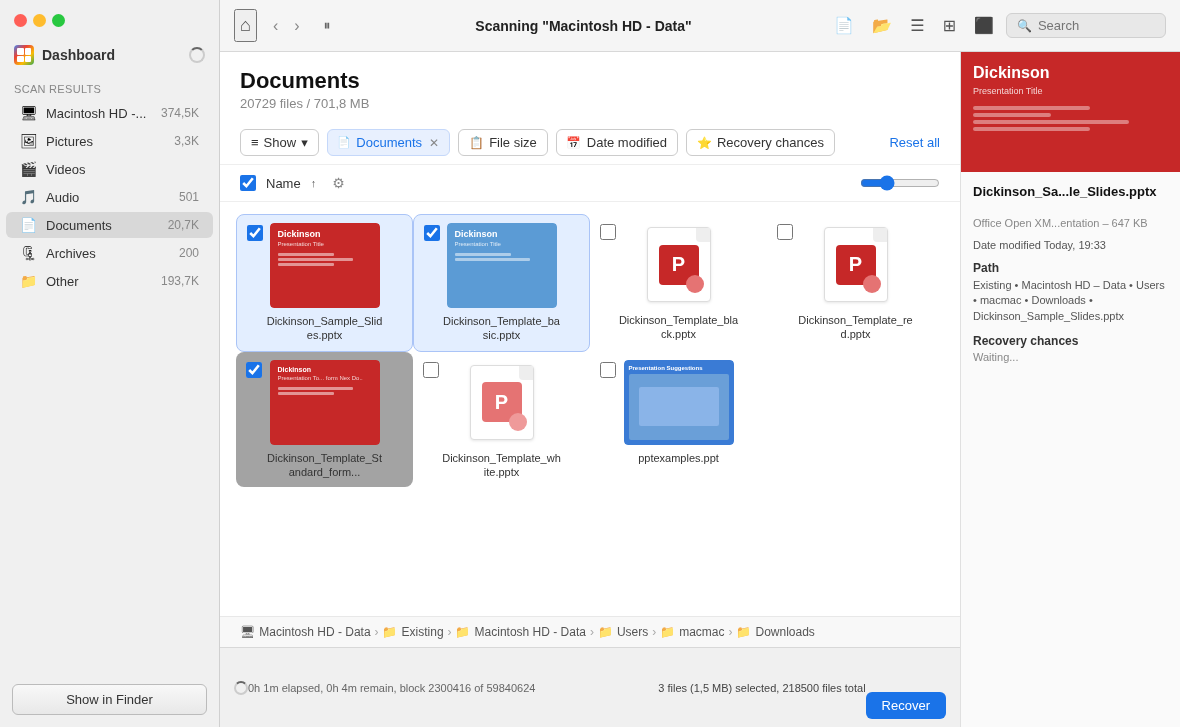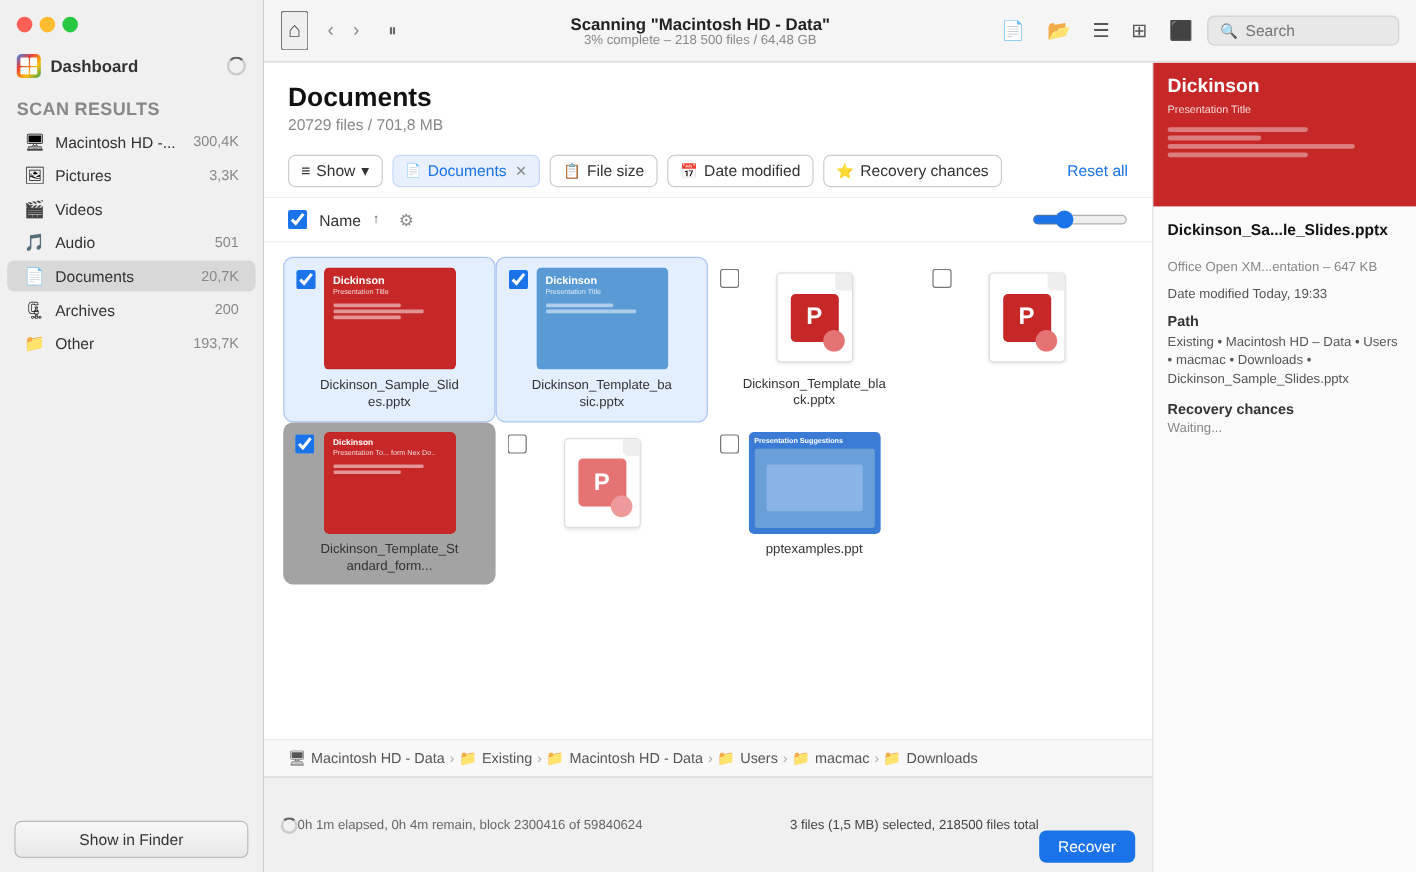--- a/index.html
+++ b/index.html
@@ -13,21 +13,21 @@
     .traffic-min { background: #febc2e; }
     .traffic-max { background: #28c840; }
 
     .sidebar-dashboard { display: flex; align-items: center; gap: 8px; padding: 8px 14px; margin-bottom: 4px; }
     .sidebar-dashboard-icon { width: 20px; height: 20px; background: linear-gradient(135deg, #4285f4, #ea4335, #fbbc05, #34a853); border-radius: 4px; display: grid; grid-template-columns: 1fr 1fr; gap: 1px; padding: 3px; }
     .dashboard-dot { background: white; border-radius: 1px; }
     .dashboard-label { font-size: 14px; font-weight: 600; color: #333; flex: 1; }
     .dashboard-spinner { width: 16px; height: 16px; border: 2px solid #ccc; border-top-color: #666; border-radius: 50%; animation: spin 1s linear infinite; }
     @keyframes spin { to { transform: rotate(360deg); } }
 
-    .scan-results-label { font-size: 15px; color: #888; padding: 6px 14px 4px; font-weight: 700; text-transform: uppercase; letter-spacing: 0.3px; }
+    .scan-results-label { font-size: 11px; color: #888; padding: 6px 14px 4px; font-weight: 400; text-transform: uppercase; letter-spacing: 0.3px; }
 
     .sidebar-item { display: flex; align-items: center; gap: 8px; padding: 5px 14px; cursor: pointer; border-radius: 6px; margin: 1px 6px; }
     .sidebar-item.active { background: #d8d8d8; }
     .sidebar-item-icon { font-size: 14px; width: 18px; text-align: center; }
     .sidebar-item-label { font-size: 13px; color: #333; flex: 1; }
     .sidebar-item-count { font-size: 12px; color: #888; }
 
     .sidebar-bottom { margin-top: auto; padding: 12px; }
     .show-in-finder-btn { width: 100%; padding: 7px; background: linear-gradient(to bottom, #f8f8f8, #e8e8e8); border: 1px solid #bbb; border-radius: 6px; font-size: 13px; color: #333; cursor: pointer; }
 
@@ -149,21 +149,21 @@
     </div>
     <span class="dashboard-label">Dashboard</span>
     <div class="dashboard-spinner"></div>
   </div>
 
   <div class="scan-results-label">Scan results</div>
 
   <div class="sidebar-item">
     <span class="sidebar-item-icon">🖥</span>
     <span class="sidebar-item-label">Macintosh HD -...</span>
-    <span class="sidebar-item-count">300,4K</span>
+    <span class="sidebar-item-count">374,5K</span>
   </div>
   <div class="sidebar-item">
     <span class="sidebar-item-icon">🖼</span>
     <span class="sidebar-item-label">Pictures</span>
     <span class="sidebar-item-count">3,3K</span>
   </div>
   <div class="sidebar-item">
     <span class="sidebar-item-icon">🎬</span>
     <span class="sidebar-item-label">Videos</span>
     <span class="sidebar-item-count"></span>
@@ -198,21 +198,20 @@
 
   <div class="titlebar">
     <button class="titlebar-home">⌂</button>
     <div class="titlebar-nav">
       <button class="titlebar-nav-btn">‹</button>
       <button class="titlebar-nav-btn">›</button>
     </div>
     <button class="titlebar-pause">⏸</button>
     <div class="titlebar-title-area">
       <div class="titlebar-title">Scanning "Macintosh HD - Data"</div>
-      <div class="titlebar-subtitle">3% complete – 218 500 files / 64,48 GB</div>
     </div>
     <div class="titlebar-actions">
       <button class="titlebar-icon-btn">📄</button>
       <button class="titlebar-icon-btn">📂</button>
       <button class="titlebar-icon-btn">☰</button>
       <button class="titlebar-icon-btn">⊞</button>
       <button class="titlebar-icon-btn">⬛</button>
       <div class="search-box">
         <span class="search-icon-sm">🔍</span>
         <input type="text" placeholder="Search" style="">
@@ -315,20 +314,21 @@
           <div class="file-thumbnail">
             <div class="pptx-icon-thumb">
               <div class="pptx-icon">
                 <div class="pptx-icon-inner">
                   <span class="pptx-icon-p">P</span>
                 </div>
                 <div class="pptx-chart-dot"></div>
               </div>
             </div>
           </div>
+          <div class="file-item-name">Dickinson_Template_red.pptx</div>
         </div>
 
         <div class="file-item" style="background:#a3a3a3;">
           <input type="checkbox" class="file-item-checkbox" checked="" style="">
           <div class="file-thumbnail">
             <div class="pptx-thumb" style="background:#c62828;">
               <div class="pptx-thumb-title" style="font-size:7px;">Dickinson</div>
               <div class="pptx-thumb-subtitle">Presentation To... form Nex Do..</div>
               <div class="pptx-thumb-lines">
                 <div class="pptx-thumb-line medium"></div>
@@ -344,20 +344,21 @@
           <div class="file-thumbnail">
             <div class="pptx-icon-thumb">
               <div class="pptx-icon">
                 <div class="pptx-icon-inner" style="background:#e57373;">
                   <span class="pptx-icon-p">P</span>
                 </div>
                 <div class="pptx-chart-dot" style="background:#ef9a9a;"></div>
               </div>
             </div>
           </div>
+          <div class="file-item-name">Dickinson_Template_white.pptx</div>
         </div>
 
         <div class="file-item">
           <input type="checkbox" class="file-item-checkbox" style="">
           <div class="file-thumbnail">
             <div style="width:110px;height:85px;background:#3a7bd5;border-radius:4px;display:flex;flex-direction:column;padding:5px;overflow:hidden;">
               <div style="font-size:6px;color:white;font-weight:600;margin-bottom:3px;">Presentation Suggestions</div>
               <div style="flex:1;background:#6a9fd8;border-radius:2px;overflow:hidden;display:flex;align-items:center;justify-content:center;">
                 <div style="width:80%;height:60%;background:#8ab4e8;border-radius:2px;"></div>
               </div>

